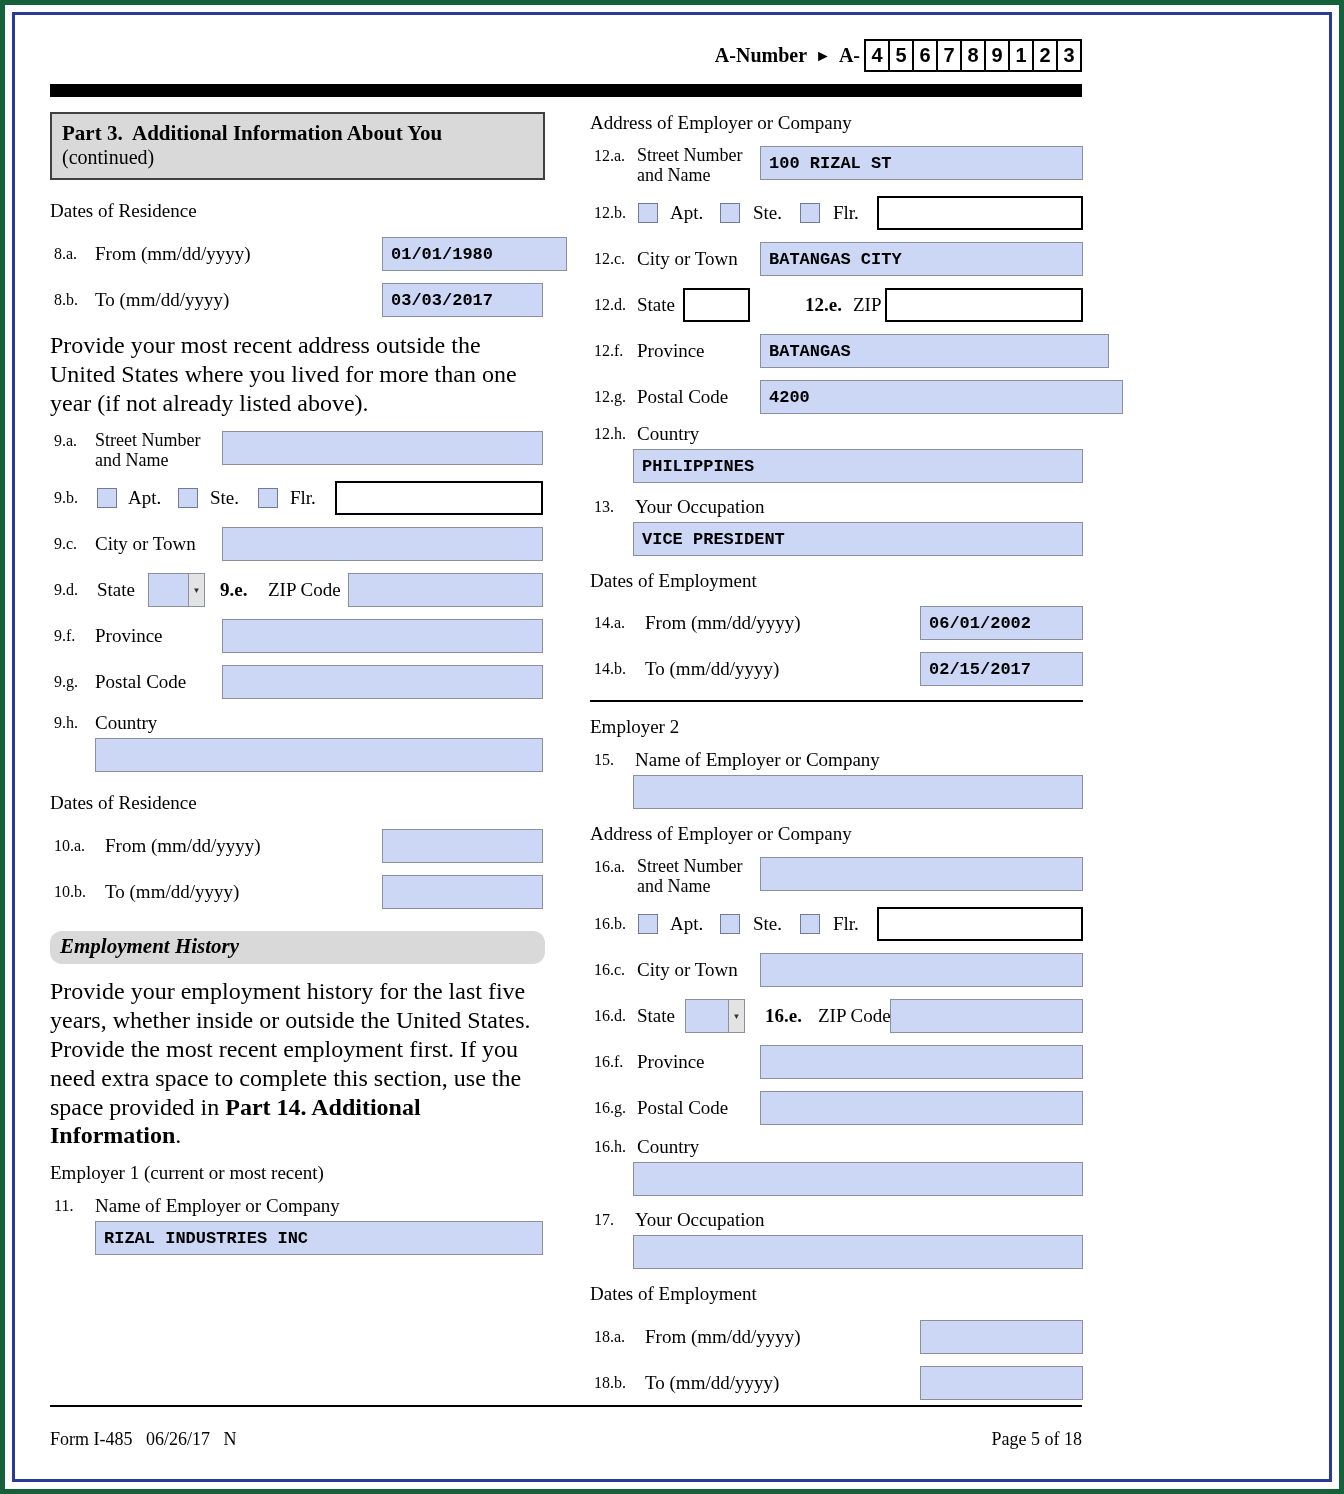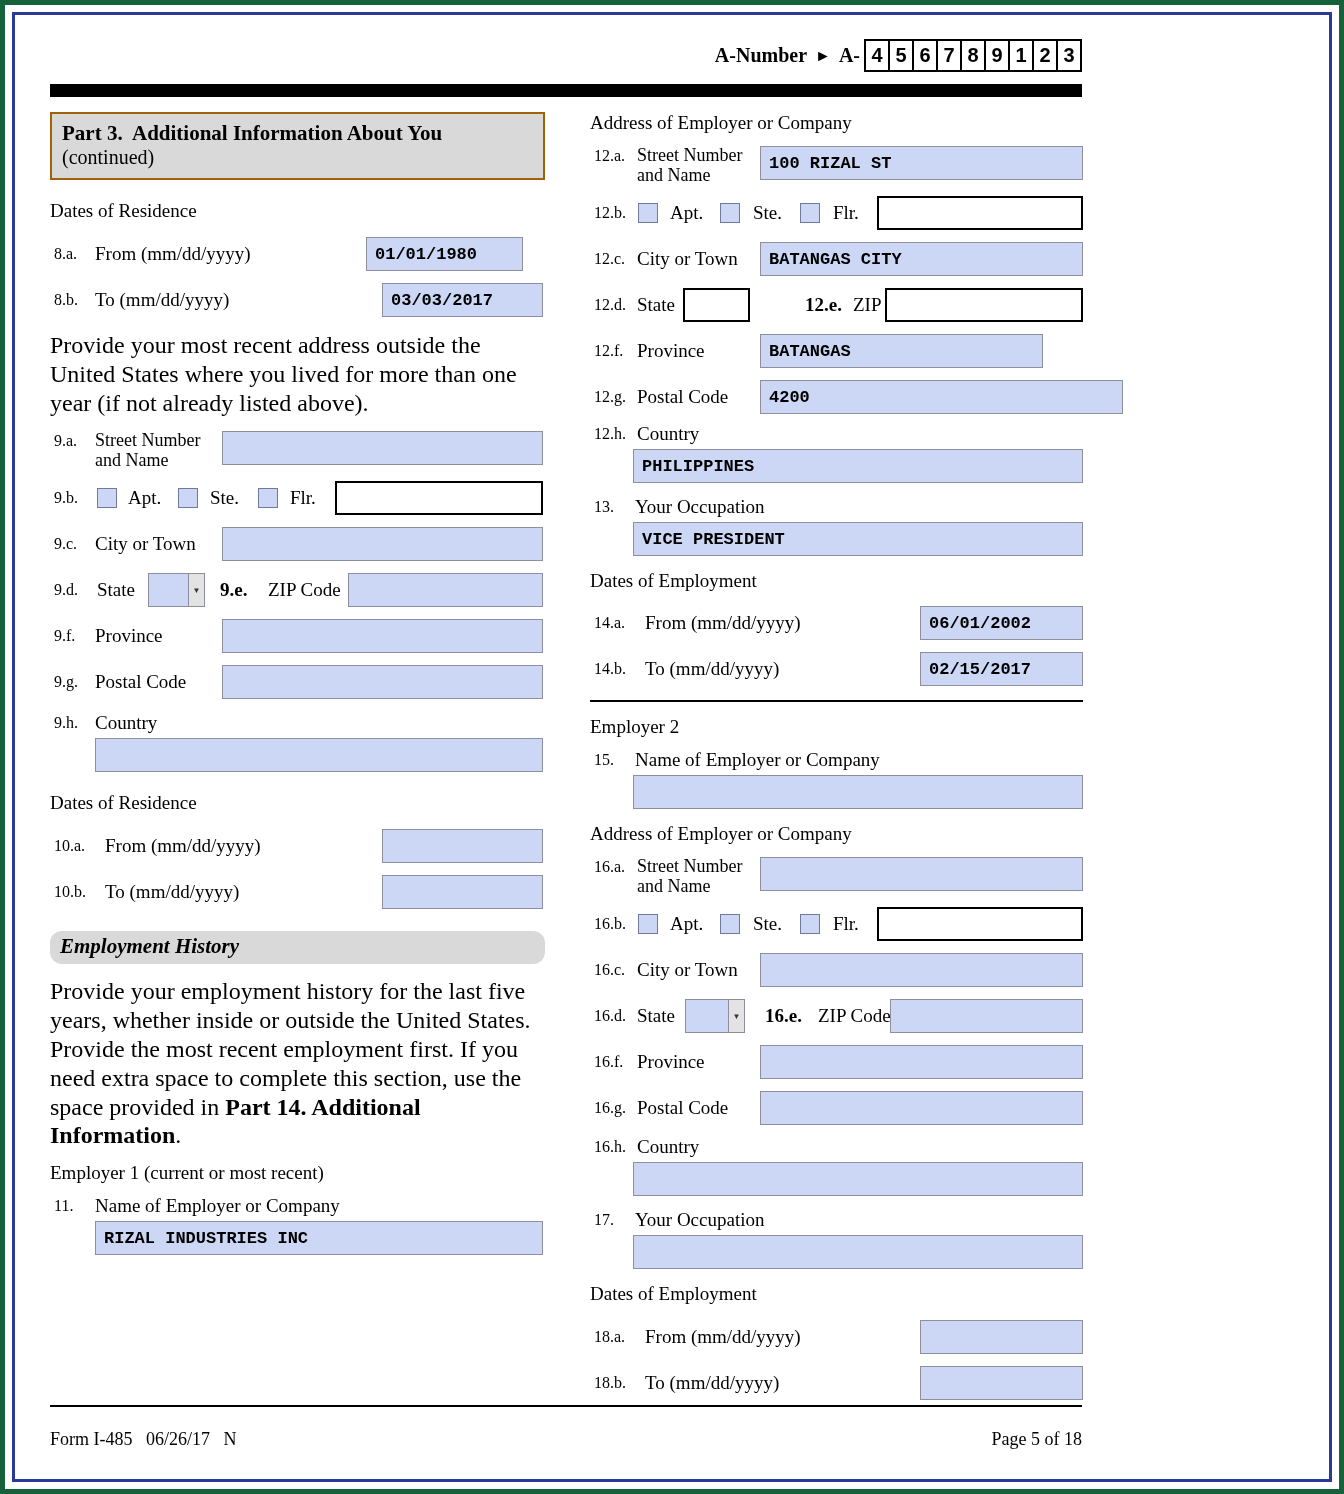--- a/index.html
+++ b/index.html
@@ -19,21 +19,21 @@
   .an-box { width:26px; height:33px; border:2px solid #000; margin-left:-2px; background:#fff;
             display:flex; align-items:center; justify-content:center;
             font-family:"Liberation Sans",sans-serif; font-weight:bold; font-size:20px; }
 
   .black-bar { position:absolute; top:79px; left:45px; width:1032px; height:13px; background:#000; }
 
   .col { position:absolute; top:107px; }
   .col-left  { left:45px;  width:495px; }
   .col-right { left:585px; width:493px; }
 
-  .part3-box { background:#d9d9d9; border:2px solid #a16207; padding:7px 10px 9px 10px; margin-bottom:20px; }
+  .part3-box { background:#d9d9d9; border:2px solid #404040; padding:7px 10px 9px 10px; margin-bottom:20px; }
   .part3-title { font-size:21px; font-weight:bold; white-space:pre-wrap; }
   .part3-cont  { font-size:20px; }
 
   .sec-label { font-size:19px; height:24px; margin-bottom:13px; }
 
   .row { position:relative; height:34px; margin-bottom:12px; }
   .row.tall { height:40px; }
   .num  { position:absolute; left:4px; top:0; font-weight:normal; font-size:16px; line-height:34px; }
   .num2 { position:absolute; top:0; font-weight:bold; font-size:19px; line-height:34px; }
   .lbl  { position:absolute; top:0; font-size:19px; line-height:34px; }
@@ -96,21 +96,21 @@
     <div class="part3-box">
       <div class="part3-title">Part 3.  Additional Information About You</div>
       <div class="part3-cont">(continued)</div>
     </div>
 
     <div class="sec-label">Dates of Residence</div>
 
     <div class="row">
       <span class="num">8.a.</span>
       <span class="lbl" style="left:45px">From (mm/dd/yyyy)</span>
-      <div class="field" style="left:316px;width:157px"><span>01/01/1980</span></div>
+      <div class="field" style="left:332px;width:185px"><span>01/01/1980</span></div>
     </div>
 
     <div class="row" style="margin-bottom:14px">
       <span class="num">8.b.</span>
       <span class="lbl" style="left:45px">To (mm/dd/yyyy)</span>
       <div class="field" style="left:332px;width:161px"><span>03/03/2017</span></div>
     </div>
 
     <div class="para">Provide your most recent address outside the United States where you lived for more than one year (if not already listed above).</div>
 
@@ -237,21 +237,21 @@
       <span class="lbl" style="left:47px">State</span>
       <div class="field white" style="left:93px;width:67px"></div>
       <span class="num2" style="left:215px">12.e.</span>
       <span class="lbl" style="left:263px">ZIP Code</span>
       <div class="field white" style="left:295px;width:198px"></div>
     </div>
 
     <div class="row">
       <span class="num">12.f.</span>
       <span class="lbl" style="left:47px">Province</span>
-      <div class="field" style="left:170px;width:283px"><span>BATANGAS</span></div>
+      <div class="field" style="left:170px;width:349px"><span>BATANGAS</span></div>
     </div>
 
     <div class="row" style="margin-bottom:8px">
       <span class="num">12.g.</span>
       <span class="lbl" style="left:47px">Postal Code</span>
       <div class="field" style="left:170px;width:363px"><span>4200</span></div>
     </div>
 
     <div class="label-line">
       <span class="num">12.h.</span>

